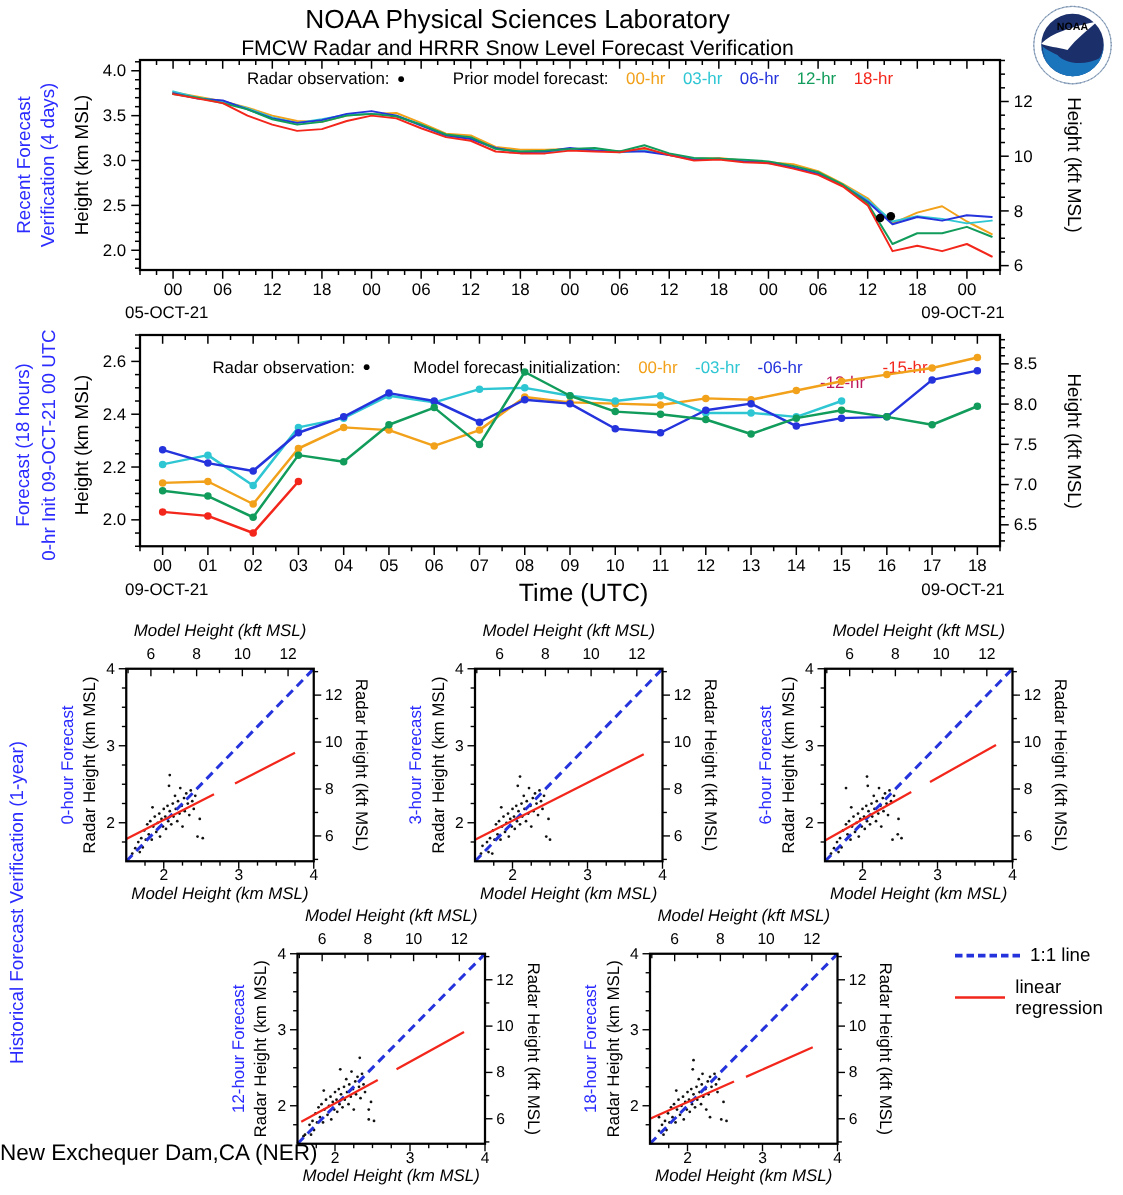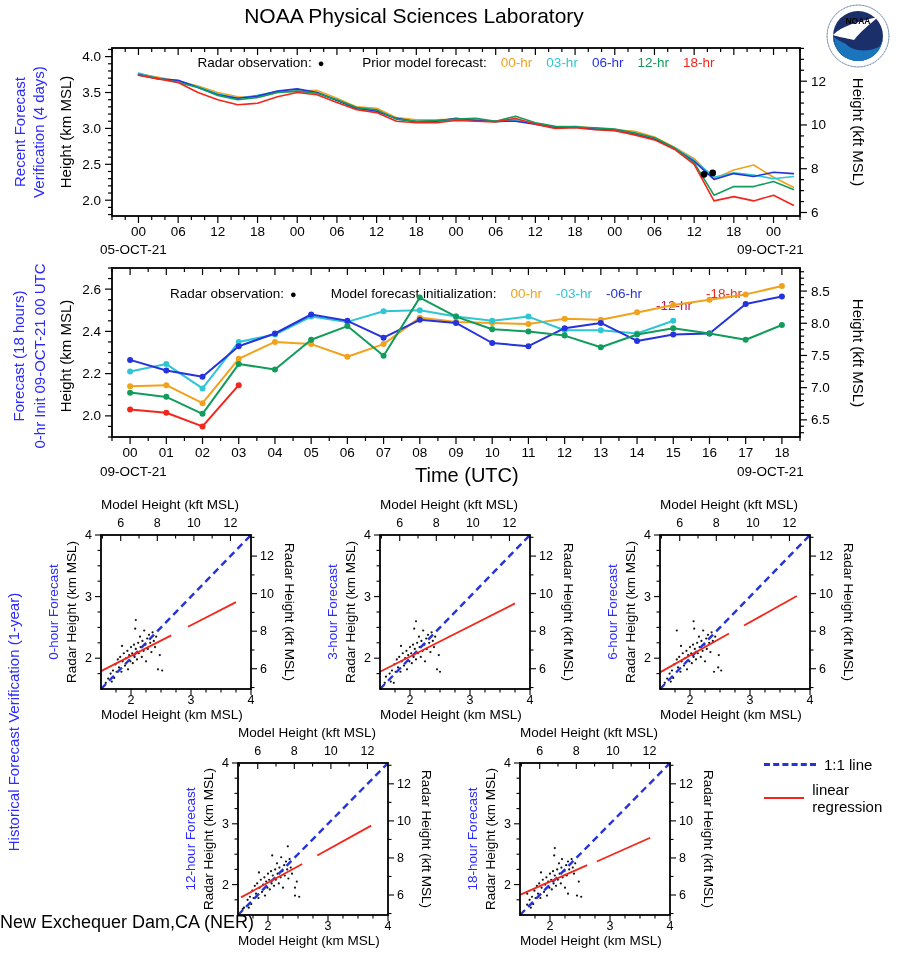--- a/index.html
+++ b/index.html
@@ -11,36 +11,37 @@
   svg.plot{position:absolute;overflow:visible;}
   svg text{font-family:"Liberation Sans",sans-serif;fill:#000;}
   .v{position:absolute;width:320px;height:18px;line-height:18px;text-align:center;
      transform:rotate(-90deg);white-space:nowrap;font-size:15px;}
   .vr{transform:rotate(90deg);}
   .blue{color:#2B2BFF;}
   .lgrow{position:absolute;display:flex;gap:14px;justify-content:center;align-items:center;
          font-size:13.5px;white-space:nowrap;pointer-events:none;}
   .lgrow .dot{font-size:11px;margin-left:-8px;}
   .xlab{position:absolute;font-size:13.5px;white-space:nowrap;}
-  .slab{position:absolute;font-size:13.5px;white-space:nowrap;text-align:left;}
+  .slab{position:absolute;font-size:13.5px;white-space:nowrap;text-align:center;font-style:italic;}
   .sv{position:absolute;width:220px;height:16px;line-height:16px;text-align:center;
       transform:rotate(-90deg);white-space:nowrap;font-size:13.5px;}
   .station1{position:absolute;left:0;top:912px;font-size:18px;}
   .station2{position:absolute;left:6px;top:934px;font-size:15px;}
   .sleg{position:absolute;left:764px;top:756px;font-size:15px;}
   .sleg .row{display:flex;align-items:center;gap:8px;margin-bottom:8px;}
   .dash-sample{width:52px;border-top:3px dashed #2433DC;}
   .solid-sample{width:52px;border-top:2.5px solid #F3261B;}
 </style>
 </head>
 <body>
 
 <div class="page">
 
   <div class="title">NOAA Physical Sciences Laboratory</div>
+  <div class="subtitle">FMCW Radar and HRRR Snow Level Forecast Verification</div>
   <svg class="logo" viewBox="0 0 64 64">
     <circle cx="32" cy="32" r="31" fill="#fff" stroke="#9bb0c8" stroke-width="1"></circle>
     <circle cx="32" cy="32" r="31" fill="none" stroke="#6b7f9b" stroke-width="0.8" stroke-dasharray="1,2.2"></circle>
     <circle cx="32" cy="32" r="25" fill="#1b2f6b"></circle>
     <path d="M7,32 A25,25 0 0 0 57,32 L57,30 A25,25 0 0 1 7,30 Z" fill="#1b75bc"></path>
     <path d="M8,33 A25 25 0 0 0 32 57 A25 25 0 0 0 55 42 C40 50 25 46 20 40 C14 37 10 35 8 33 Z" fill="#1b75bc"></path>
     <path d="M7,31 C16,22 30,18 52,13 C42,22 36,26 28,36 C20,34 12,33 7,31 Z" fill="#fff"></path>
     <text x="32" y="20" text-anchor="middle" font-size="8.5" font-weight="bold" fill="#fff">NOAA</text>
   </svg>
 
@@ -255,21 +256,21 @@
 
   <div class="lgrow" style="left:140px;top:274px;width:632px;">
     <span>Radar observation:</span>
       <span class="dot">●</span>
     <span style="width:6px"></span>
     <span>Model forecast initialization:</span>
     <span style="color: rgb(242, 161, 27);">00-hr</span>
     <span style="color: rgb(46, 198, 211);">-03-hr</span>
     <span style="color: rgb(36, 51, 220);">-06-hr</span>
     <span style="color: #be185d; margin-top: 24px;">-12-hr</span>
-    <span style="color: rgb(243, 38, 27);">-18-hr</span>
+    <span style="color: rgb(243, 38, 27);">-15-hr</span>
   </div>
 
   <svg class="plot" style="left:112px;top:268px;" width="688" height="169">
       <g stroke="#000" stroke-width="1.2">
         <line x1="0" y1="169" x2="0" y2="173"></line>
         <line x1="0" y1="0" x2="0" y2="4"></line>
         <line x1="18.105263157894736" y1="169" x2="18.105263157894736" y2="176"></line>
         <line x1="18.105263157894736" y1="0" x2="18.105263157894736" y2="7"></line>
         <line x1="36.21052631578947" y1="169" x2="36.21052631578947" y2="173"></line>
         <line x1="36.21052631578947" y1="0" x2="36.21052631578947" y2="4"></line>

